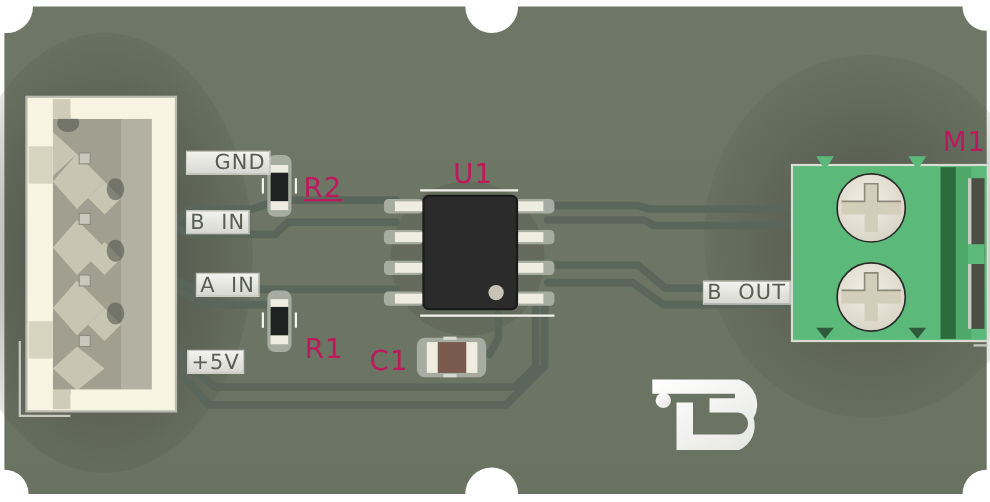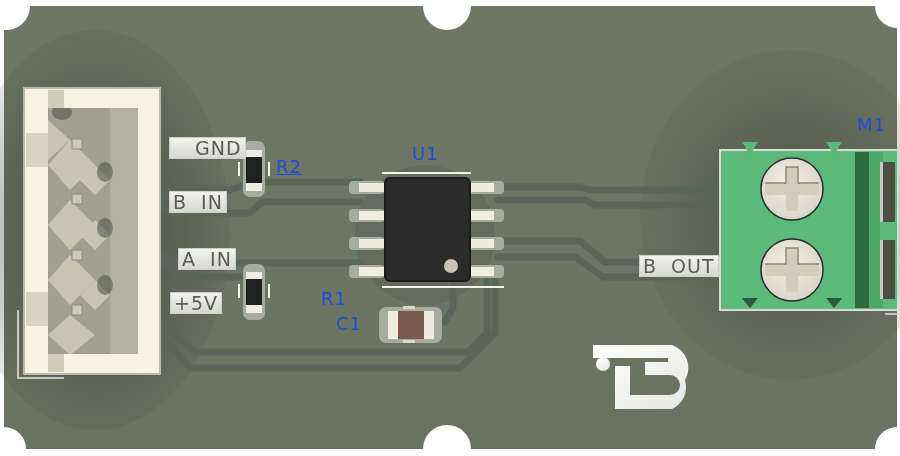--- a/index.html
+++ b/index.html
@@ -4,21 +4,21 @@
 <style>
   html, body { margin: 0; padding: 0; background: #ffffff; }
   body { width: 900px; height: 456px; position: relative; overflow: hidden; font-family: "DejaVu Sans", sans-serif; }
   #stage { position: absolute; left: 0; top: 0; width: 900px; height: 456px; }
   .silk-box {
     position: absolute; background: linear-gradient(180deg, #f2f2ee 0%, #d8d8d2 100%);
     color: #5a5e52; font-size: 19px; line-height: 20px; height: 22px; padding: 0 3px;
     letter-spacing: 1px; box-sizing: border-box; display: flex; align-items: center;
     border: 1px solid #cfcfc8; white-space: pre;
   }
-  .ref { position: absolute; color: #1d4ed8; font-size: 18px; letter-spacing: 1px; }
+  .ref { position: absolute; color: #be185d; font-size: 25px; letter-spacing: 1px; }
 </style>
 </head>
 <body>
 
 <div id="stage">
   <svg width="900" height="456" viewBox="0 0 900 456" xmlns="http://www.w3.org/2000/svg">
     <defs>
       <linearGradient id="maskGrad" x1="0" y1="0" x2="0" y2="1">
         <stop offset="0" stop-color="#6e7766"></stop>
         <stop offset="0.5" stop-color="#6d7565"></stop>
@@ -212,24 +212,24 @@
     <g fill="url(#logoGrad)">
       <circle cx="603" cy="364" r="7"></circle>
       <path d="M 593 345 L 672 345 A 24 24 0 0 1 685 380 A 24 24 0 0 1 672 409 L 615 409 L 615 366 L 630 366 L 630 395 L 670 395 A 10 10 0 0 0 670 375 L 645 375 L 645 362 L 668 362 A 9 9 0 0 0 668 358 L 593 358 Z"></path>
     </g>
   </svg>
 
   
   <div class="silk-box" style="left:169px; top:137px;padding-left:25px;">GND</div>
   <div class="silk-box" style="left:169px; top:191px;">B  IN</div>
   <div class="silk-box" style="left:178px; top:248px;">A  IN</div>
-  <div class="silk-box" style="left:170px; top:292px;">+5V</div>
+  <div class="silk-box" style="left:170px; top:318px;">+5V</div>
 
   
   <div class="silk-box" style="left:639px; top:255px;">B  OUT</div>
 
   
   <div class="ref" style="left:276px; top:156px;text-decoration:underline;">R2</div>
-  <div class="ref" style="left:277px; top:288px;margin-left:44px;">R1</div>
+  <div class="ref" style="left:277px; top:302px;">R1</div>
   <div class="ref" style="left:412px; top:143px;text-align:center;">U1</div>
   <div class="ref" style="left:336px; top:313px;">C1</div>
   <div class="ref" style="left:857px; top:114px;">M1</div>
 </div>
 
 </body></html>

